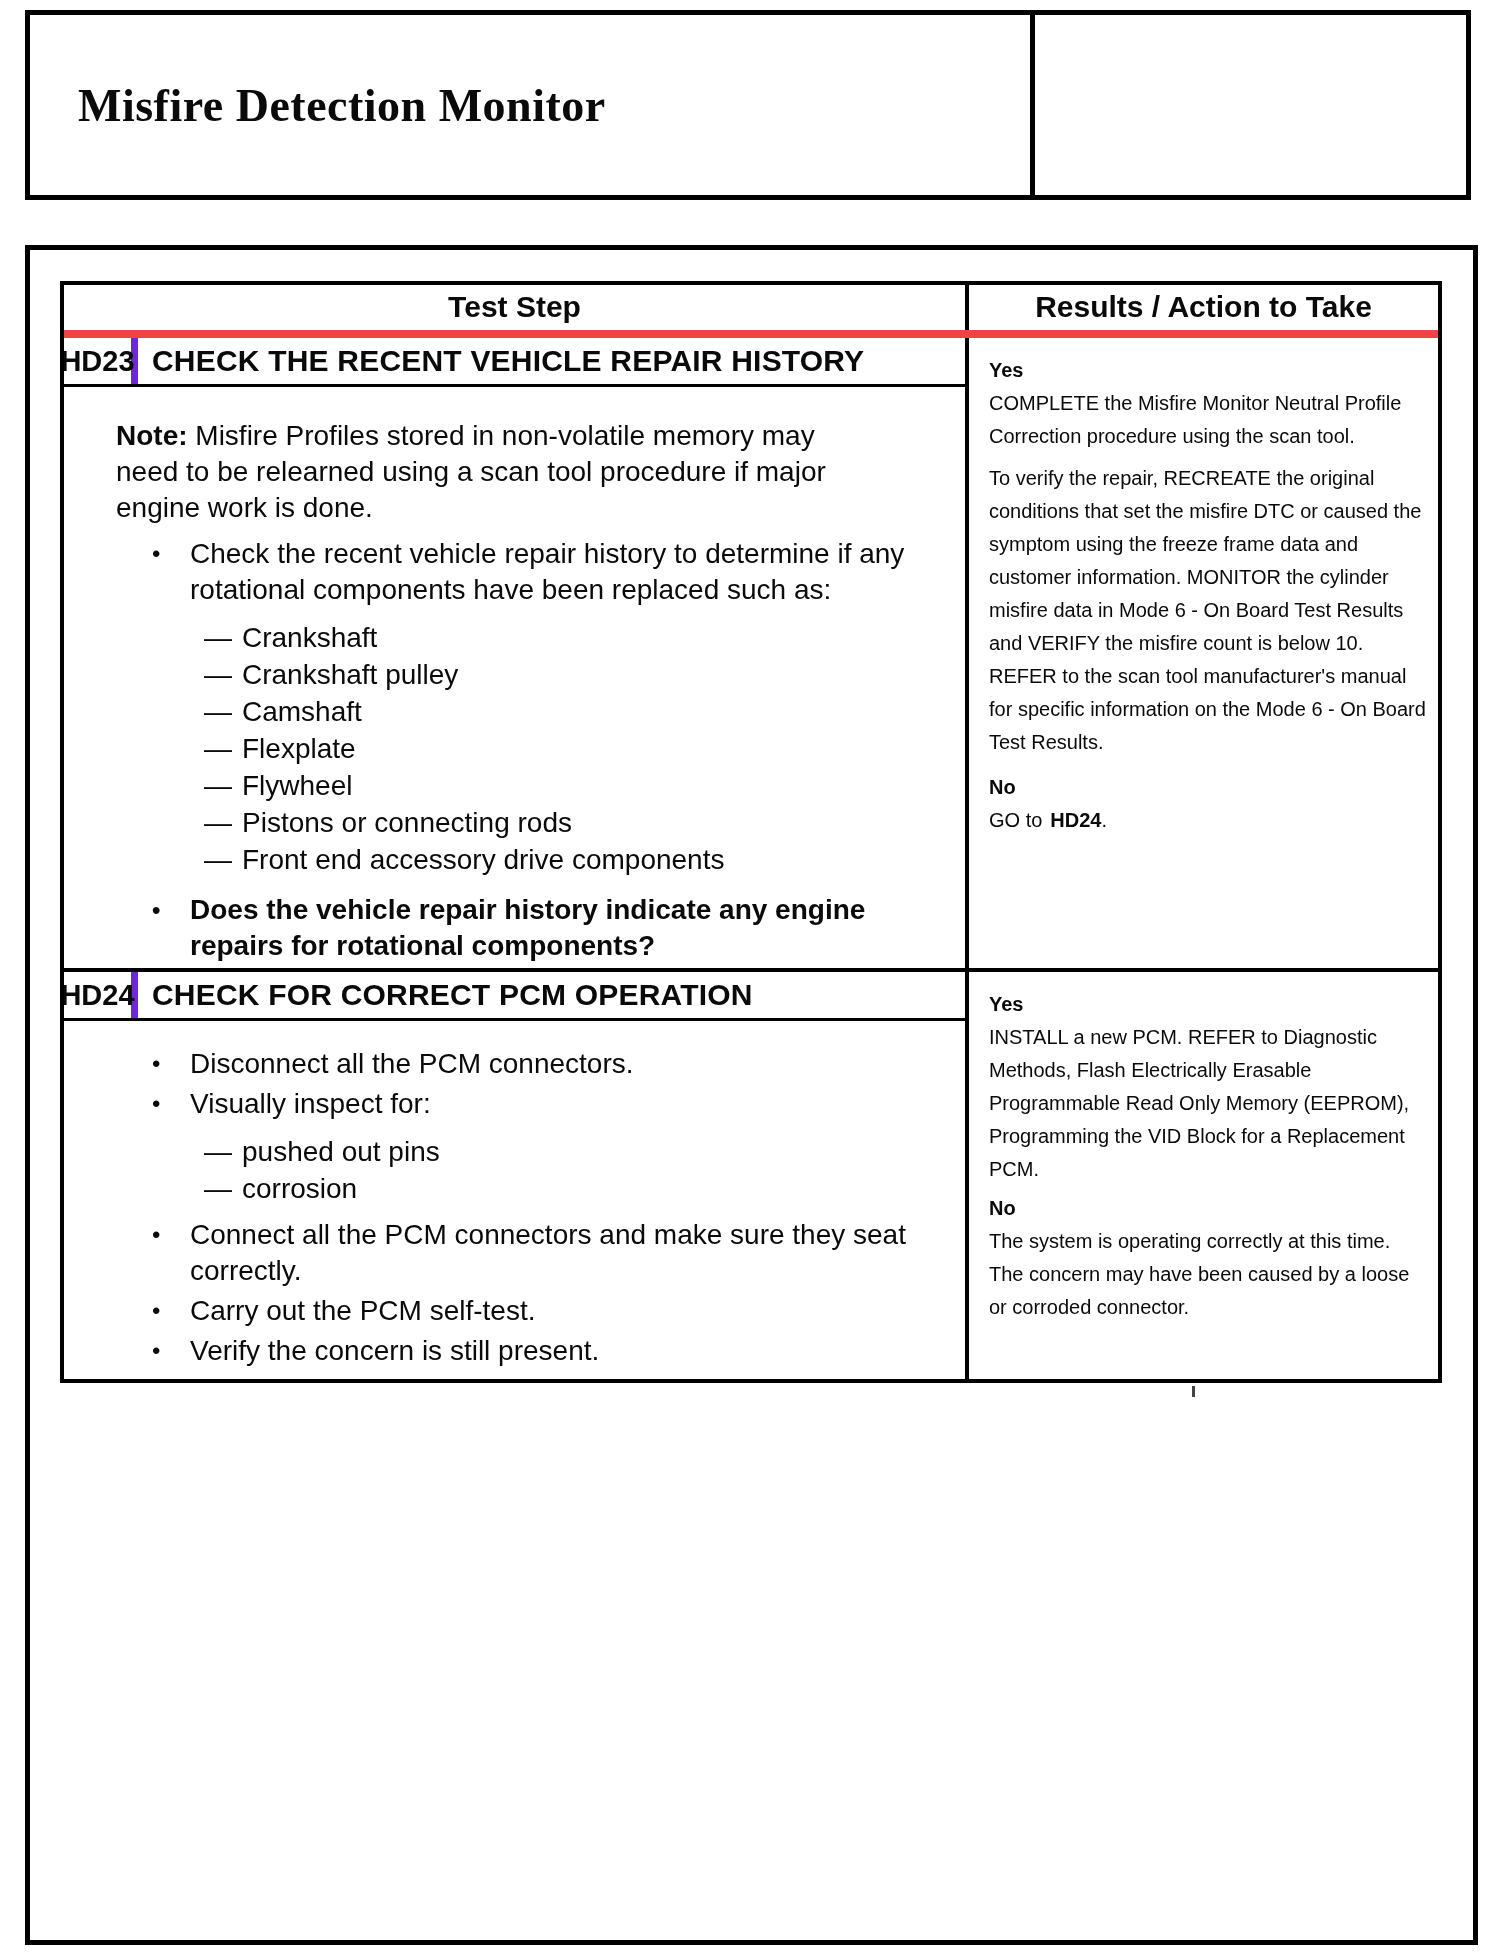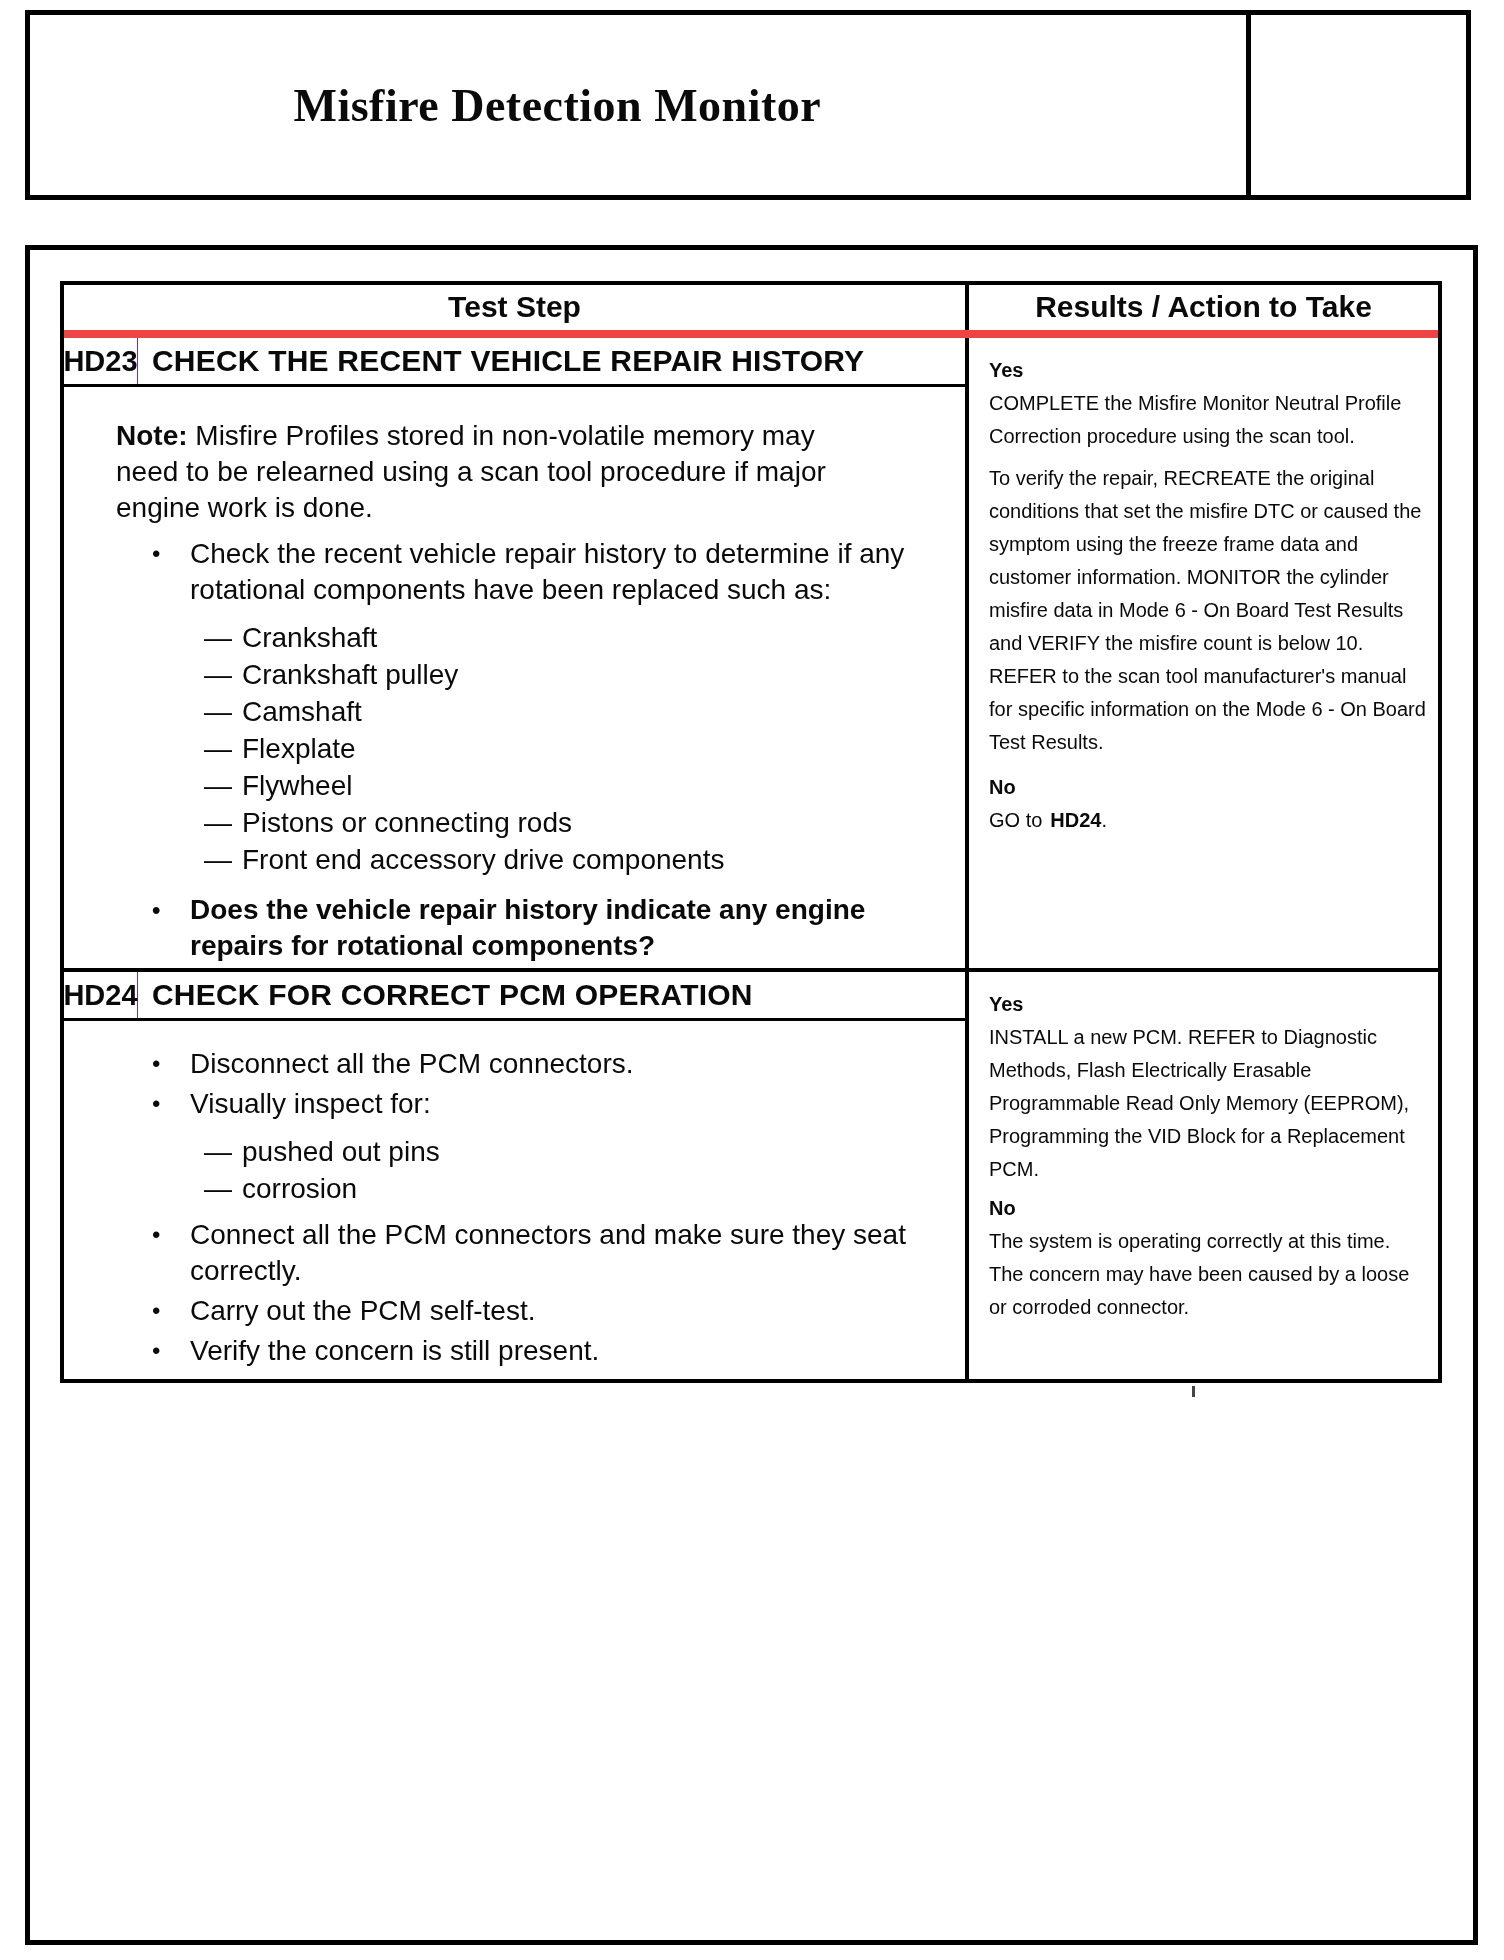--- a/index.html
+++ b/index.html
@@ -15,21 +15,20 @@
   }
 
   
   .header-box {
     position: absolute;
     left: 25px; top: 10px;
     width: 1446px; height: 190px;
     border: 5px solid #000;
     display: flex;
     background: #fff;
-    justify-content: center;
   }
   .header-title-cell {
     width: 1005px;
     border-right: 5px solid #000;
     display: flex;
     align-items: center;
     padding-left: 48px;
   }
   .header-title {
     font-family: "Liberation Serif", serif;
@@ -95,21 +94,21 @@
     display: flex;
     flex-direction: column;
   }
   .step-title-row {
     display: flex;
     border-bottom: 3px solid #000;
     flex: none;
   }
   .step-id {
     width: 74px;
-    border-right: 1px solid #6d28d9;
+    border-right: 7px solid #6d28d9;
     font-weight: bold;
     font-size: 29px;
     display: flex;
     align-items: center;
     justify-content: center;
     padding: 6px 2px;
   }
   .step-name {
     flex: 1;
     font-weight: bold;

